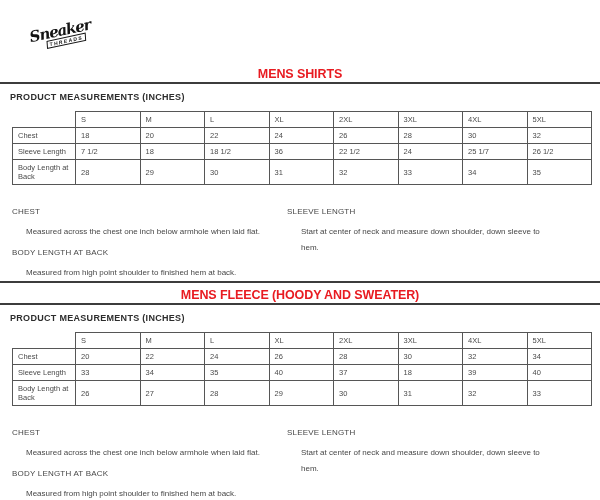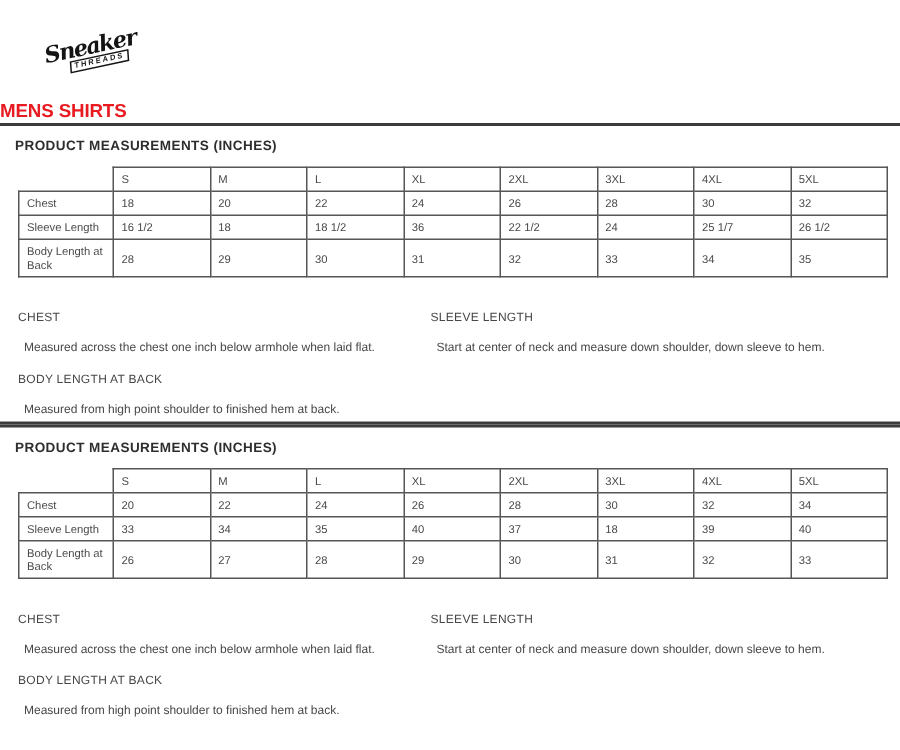--- a/index.html
+++ b/index.html
@@ -9,39 +9,39 @@
   
   .logo-wrap { height:38px; margin:24px 0 0 30px; }
   .logo-rot  { transform:rotate(-12deg); width:60px; }
   .logo-script { font-family:"DejaVu Serif", serif; font-style:italic; font-weight:700;
                  font-size:15px; line-height:15px; color:#141414; letter-spacing:-1px; }
   .logo-sub  { font-weight:700; font-size:5px; line-height:6px; letter-spacing:1.4px;
                color:#141414; border:1px solid #141414; width:max-content;
                padding:0 2px; margin:-1px 0 0 15px; transform:skewX(-8deg); }
 
   
-  .section-title { font-weight:700; font-size:12.5px; line-height:14px; 
+  .section-title { font-weight:700; font-size:12.5px; line-height:14px; text-align:center;
                    color:var(--accent,#e81b21); letter-spacing:-0.1px; margin:5px 0 1px; }
   .rule { height:2px; background:#3c3c3c; }
 
   .pm-heading { font-weight:700; font-size:9px; line-height:10px; color:#2d2d2d;
                 letter-spacing:.3px; margin:8px 0 0 10px; }
 
   table.size-table { margin:9px 0 0 12px; width:580px; border-collapse:collapse; table-layout:fixed; }
   .size-table th, .size-table td { border:1px solid #565656; font-weight:400; font-size:7.5px;
                  line-height:9px; color:#4a4a4a; text-align:left; vertical-align:middle;
                  padding:3px 2px 3px 5px; }
   .size-table th.corner { border:none; }
 
   .notes { display:flex; margin:22px 0 0 12px; }
   .notes-left  { width:275px; }
   .notes-right { width:280px; }
   .note h3 { font-weight:400; font-size:8px; line-height:9px; letter-spacing:.2px;
              color:#474747; margin:0 0 8px; }
-  .note p  { font-weight:400; font-size:8px; line-height:16px; color:#474747; margin:0 4px 8px; }
+  .note p  { font-weight:400; font-size:8px; line-height:16px; color:#474747; margin:0 14px 8px; }
   .note:last-child p { margin-bottom:0; }
 </style>
 </head>
 <body>
 
 <div class="page">
 
   <div class="logo-wrap">
     <div class="logo-rot">
       <div class="logo-script">Sneaker</div>
@@ -86,21 +86,21 @@
               <td>20</td>
               <td>22</td>
               <td>24</td>
               <td>26</td>
               <td>28</td>
               <td>30</td>
               <td>32</td>
             </tr>
             <tr>
               <th class="row-label">Sleeve Length</th>
-              <td>16 1/2</td>
+              <td>7 1/2</td>
               <td>18</td>
               <td>18 1/2</td>
               <td>36</td>
               <td>22 1/2</td>
               <td>24</td>
               <td>25 1/7</td>
               <td>26 1/2</td>
             </tr>
             <tr>
               <th class="row-label">Body Length at Back</th>
@@ -130,20 +130,21 @@
             <div class="note">
               <h3>SLEEVE LENGTH</h3>
               <p>Start at center of neck and measure down shoulder, down sleeve to hem.</p>
             </div>
           </div>
     </div>
     <div class="rule"></div>
   </section>
 
   <section class="size-section">
+    <h1 class="section-title">MENS FLEECE (HOODY AND SWEATER)</h1>
     <div class="rule"></div>
     <h2 class="pm-heading">PRODUCT MEASUREMENTS (INCHES)</h2>
     <table class="size-table">
       <colgroup>
             <col style="width: 63px;">
             <col>
             <col>
             <col>
             <col>
             <col>

